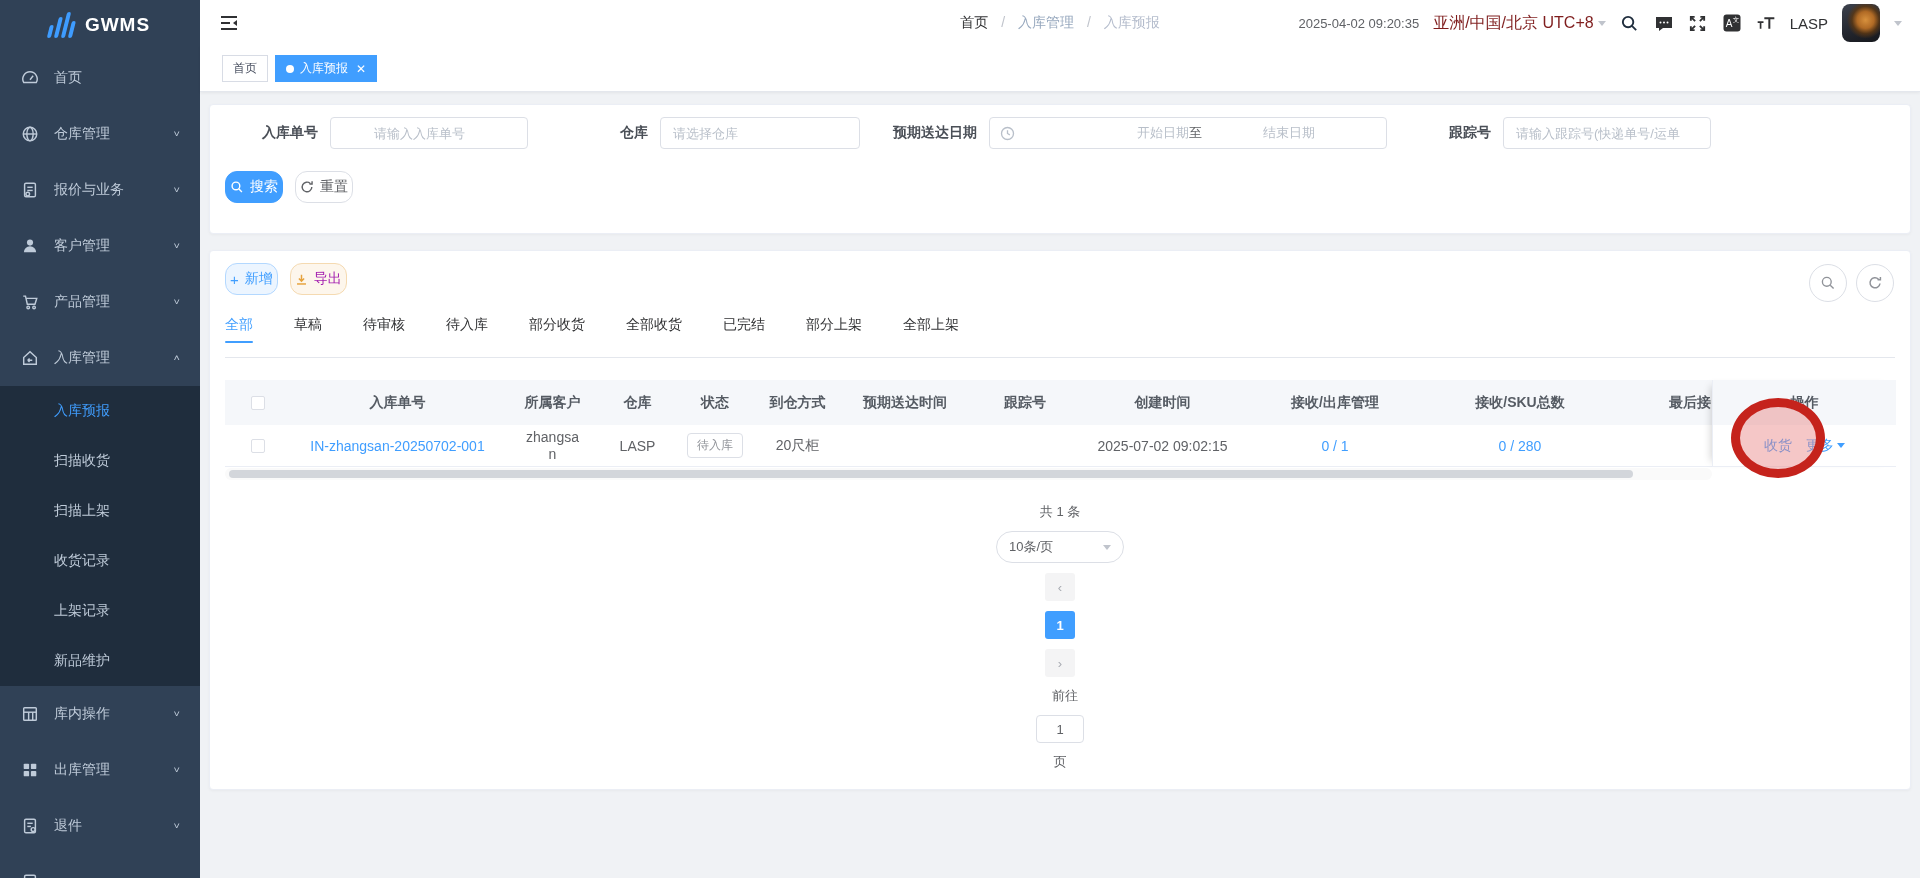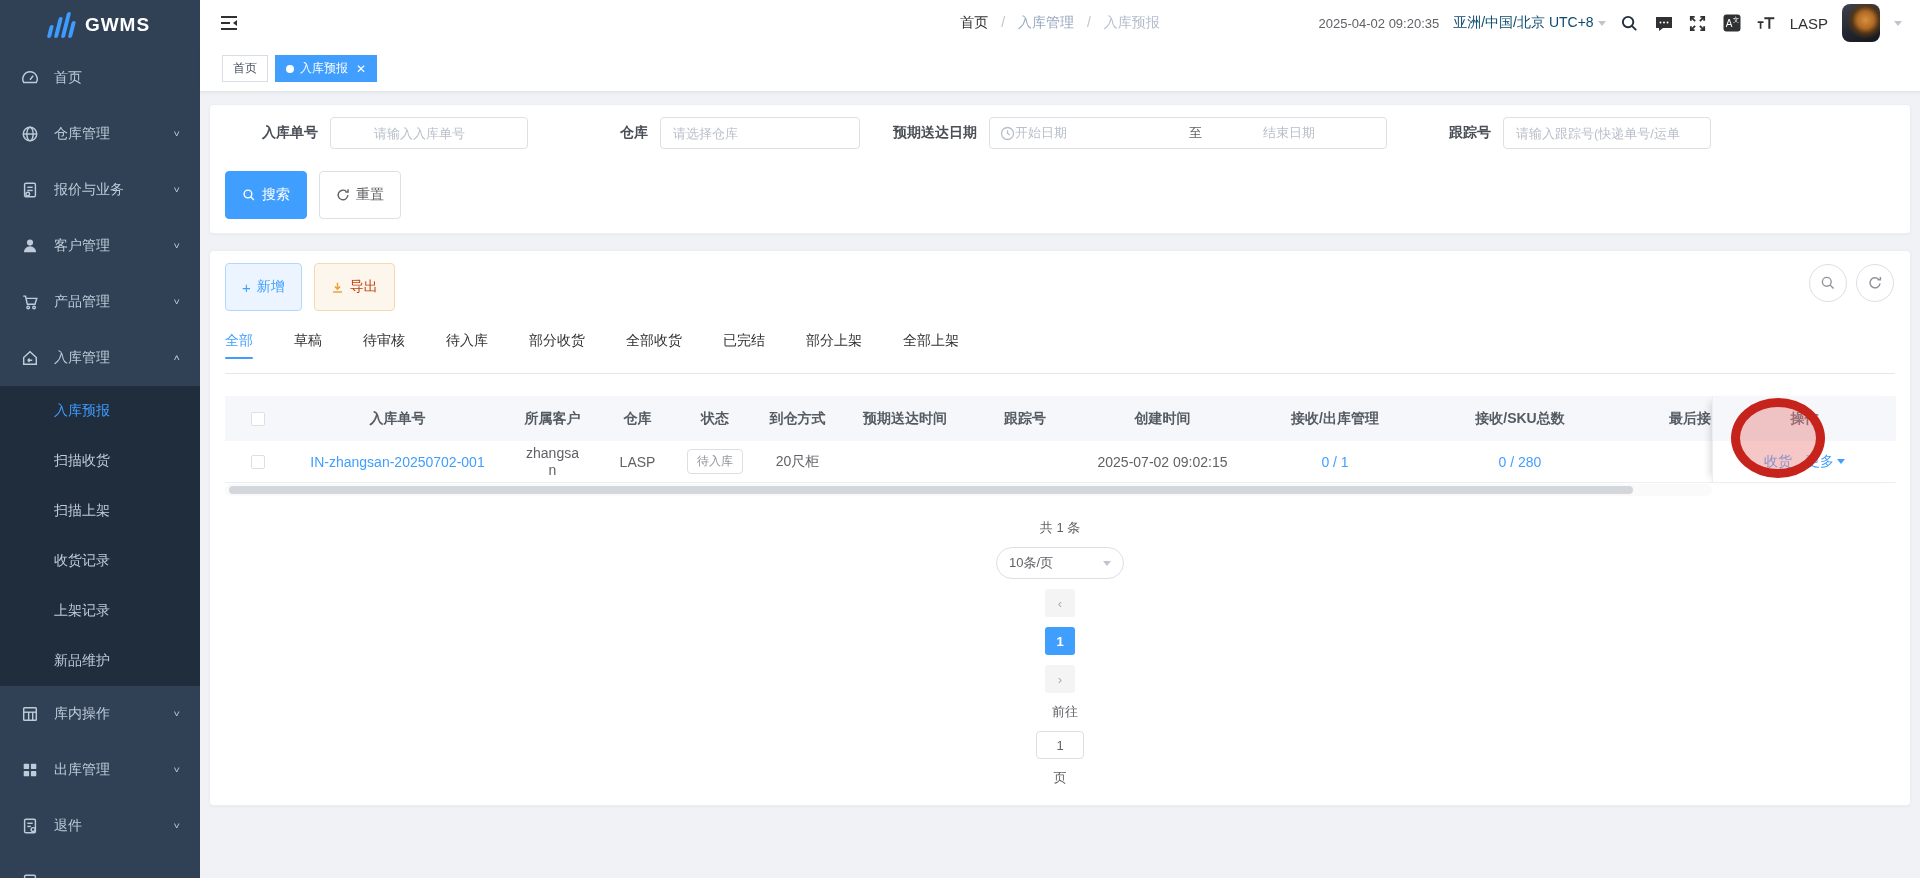--- a/index.html
+++ b/index.html
@@ -29,21 +29,21 @@
   .topbar { height:46px; background:#fff; display:flex; align-items:center; padding:0 18px; position:relative; }
   .hamburger { width:22px; height:22px; cursor:pointer; }
   .breadcrumb { position:absolute; left:0; right:0; text-align:center; font-size:14px; pointer-events:none; }
   .breadcrumb span { pointer-events:auto; }
   .bc-home { color:#303133; }
   .bc-sep { color:#c0c4cc; margin:0 9px; }
   .bc-mid { color:#97a8be; }
   .bc-cur { color:#b4bccc; }
   .top-right { margin-left:auto; display:flex; align-items:center; gap:14px; z-index:2; }
   .dt { font-size:13px; color:#606266; }
-  .tz { font-size:14px; color:#0c4a6e; display:flex; align-items:center; gap:4px; cursor:pointer; }
+  .tz { font-size:16px; color:#7f1d1d; display:flex; align-items:center; gap:4px; cursor:pointer; }
   .caret { display:inline-block; width:0; height:0; border-left:4px solid transparent; border-right:4px solid transparent; border-top:5px solid #c0c4cc; }
   .hicon { width:20px; height:20px; display:flex; align-items:center; justify-content:center; cursor:pointer; color:#1f2d3d; }
   .uname { font-size:15px; color:#303133; }
   .avatar { width:38px; height:38px; border-radius:8px; cursor:pointer;
     background:
       radial-gradient(circle at 62% 42%, #d8913d 0%, #b06a25 26%, rgba(90,55,20,.85) 42%, rgba(40,38,40,0) 58%),
       linear-gradient(160deg,#3d424d 0%,#23262e 60%,#15171c 100%); }
 
   
   .tagbar { height:46px; background:#fff; border-bottom:1px solid #e4e7ed; box-shadow:0 1px 3px rgba(0,0,0,.06);
@@ -58,24 +58,24 @@
   .card { background:#fff; border:1px solid #ebeef5; border-radius:4px; box-shadow:0 1px 3px rgba(0,0,0,.04); }
   .card1 { margin:12px 9px 0 9px; height:130px; padding:10px 15px; }
   .frow { display:flex; align-items:center; height:32px; margin-top:2px; }
   .flabel { font-weight:bold; color:#4a4f57; white-space:nowrap; }
   .finput { height:32px; border:1px solid #dcdfe6; border-radius:4px; padding:0 12px; font-size:13px; color:#606266;
     font-family:inherit; outline:none; background:#fff; }
   .finput::placeholder { color:#b8bfc9; }
   .range { height:32px; border:1px solid #dcdfe6; border-radius:4px; display:flex; align-items:center; padding:0 10px; width:398px; color:#b8bfc9; font-size:13px; }
   .range .sep { color:#606266; }
   .btnrow { display:flex; gap:12px; margin-top:22px; }
-  .btn { height:48px; border-radius:4px; padding:0 16px; font-size:14px; display:flex; align-items:center; gap:6px; cursor:pointer; border:1px solid #dcdfe6; background:#fff; color:#606266; font-family:inherit; }
+  .btn { height:32px; border-radius:12px; padding:0 4px; font-size:14px; display:flex; align-items:center; gap:6px; cursor:pointer; border:1px solid #dcdfe6; background:#fff; color:#606266; font-family:inherit; }
   .btn.primary { background:#409eff; border-color:#409eff; color:#fff; }
   .btn.plain-blue { background:#ecf5ff; border-color:#b3d8ff; color:#409eff; }
-  .btn.plain-orange { background:#fdf6ec; border-color:#f5dab1; color:#c2410c; }
+  .btn.plain-orange { background:#fdf6ec; border-color:#f5dab1; color:#a21caf; }
 
   .card2 { margin:16px 9px 0 9px; min-height:298px; padding:12px 15px 18px 15px; position:relative; }
   .toolrow { display:flex; gap:12px; }
   .mini-circles { position:absolute; right:16px; top:13px; display:flex; gap:9px; }
   .mini { width:38px; height:38px; border:1px solid #dcdfe6; border-radius:50%; display:flex; align-items:center; justify-content:center; color:#606266; cursor:pointer; background:#fff; }
 
   .tabs { display:flex; gap:41px; margin-top:21px; }
   .tab { font-size:14px; color:#303133; padding-bottom:9px; cursor:pointer; position:relative; }
   .tab.active { color:#409eff; }
   .tab.active::after { content:""; position:absolute; left:0; right:0; bottom:0; height:2px; background:#409eff; border-radius:1px; }
@@ -330,21 +330,21 @@
         <span class="flabel" style="width:93px; text-align:right;">入库单号</span>
         <input class="finput" style="width: 198px; margin-left: 12px; padding-left: 43px;" placeholder="请输入入库单号">
         <span class="flabel" style="width:90px; text-align:right; margin-left:30px;">仓库</span>
         <input class="finput" style="width: 200px; margin-left: 12px;" placeholder="请选择仓库">
         <span class="flabel" style="margin-left:33px;">预期送达日期</span>
         <span class="range" style="margin-left:12px;">
           <svg width="15" height="15" viewBox="0 0 16 16" fill="none" stroke="#b8bfc9" stroke-width="1.4">
               <circle cx="8" cy="8" r="6.4"></circle>
               <path d="M8 4.5 V8 l2.5 1.5"></path>
             </svg>
-          <span style="flex:1; text-align:left;">开始日期</span>
+          <span style="flex:1; text-align:right;">开始日期</span>
           <span class="sep">至</span>
           <span style="flex:1; text-align:center;">结束日期</span>
         </span>
         <span class="flabel" style="margin-left:62px;">跟踪号</span>
         <input class="finput" style="width: 208px; margin-left: 12px;" placeholder="请输入跟踪号(快递单号/运单">
       </div>
       <div class="btnrow">
         <button class="btn primary">
           <svg width="14" height="14" viewBox="0 0 20 20" fill="none" stroke="#fff" stroke-width="2">
               <circle cx="8.5" cy="8.5" r="5.5"></circle>

